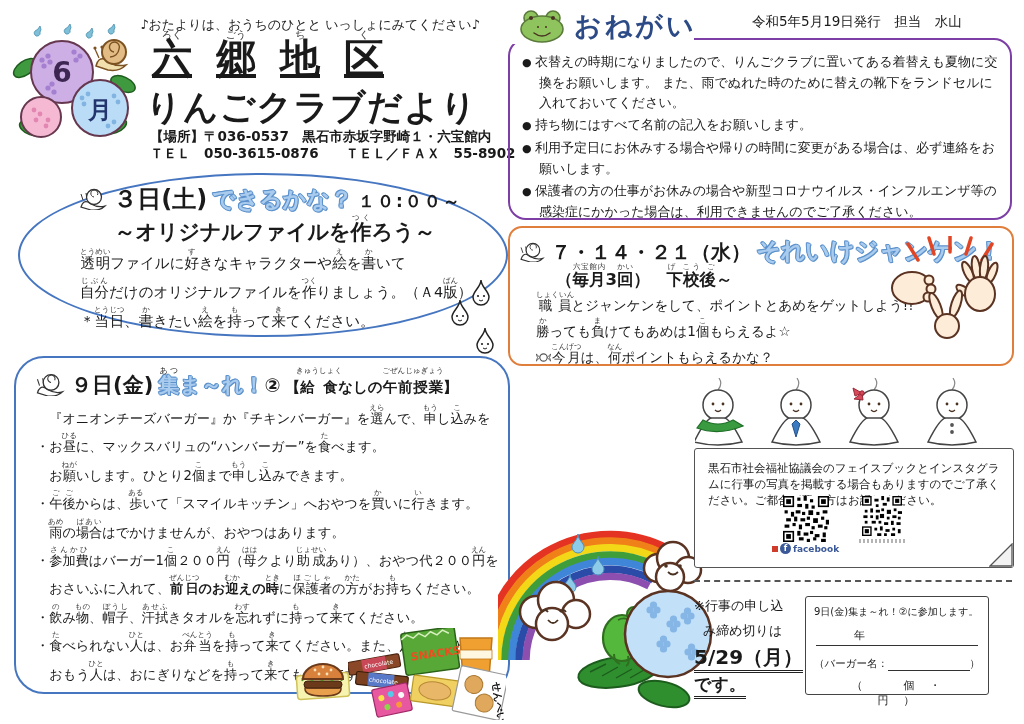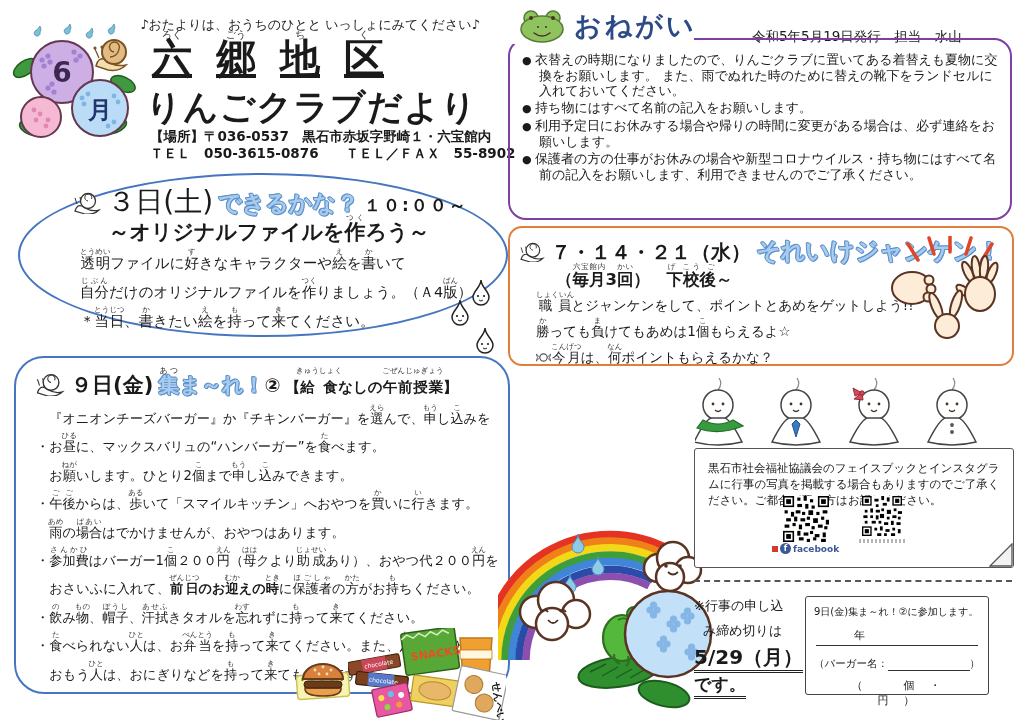--- a/index.html
+++ b/index.html
@@ -8,38 +8,38 @@
   .abs{position:absolute;}
   b{font-weight:bold;}
   ruby rt{font-size:7.5px;color:#333;font-weight:normal;letter-spacing:0;}
   
   .head-note{left:136px;top:16px;width:348px;text-align:center;font-size:13px;}
   .main-title{left:152px;top:30px;font-size:40px;font-weight:bold;white-space:nowrap;text-decoration:underline;}
   .main-title ruby{margin-right:24px;}
   .main-title rt{font-size:10px;text-align:center;}
   .sub-title{left:146px;top:84px;font-size:35px;font-weight:bold;letter-spacing:1px;}
   .addr{left:150px;top:128px;font-size:13.5px;font-weight:bold;line-height:17px;white-space:nowrap;}
-  .issue-line{left:752px;top:28px;font-size:13.5px;}
+  .issue-line{left:752px;top:13px;font-size:13.5px;}
   .onegai-title{left:574px;top:8px;font-size:27px;font-weight:bold;color:#2c4a86;letter-spacing:3px;}
   .onegai-box{left:508px;top:38px;width:500px;height:178px;border:2.5px solid #7d3fa5;border-radius:18px;}
   .patch{left:510px;top:33px;width:184px;height:11px;background:#fff;}
-  .onegai-list{left:522px;top:52px;width:482px;font-size:13px;line-height:15px;}
+  .onegai-list{left:522px;top:52px;width:482px;font-size:13px;line-height:20px;}
   .onegai-item{padding-left:17px;text-indent:-17px;margin-bottom:2px;}
   .onegai-item::before{content:"● ";font-size:11px;}
   
   .pop{color:#a8cbee;font-weight:bold;
        text-shadow:1px 0 #5d92cc,-1px 0 #5d92cc,0 1px #5d92cc,0 -1px #5d92cc,1px 1px #5d92cc,-1px -1px #5d92cc;}
   .pop rt{color:#222;text-shadow:none;font-size:8px;}
   
   .oval{left:18px;top:173px;width:486px;height:160px;border:2px solid #4676c0;border-radius:50%;}
   .oval-title{left:70px;top:183px;width:400px;text-align:center;white-space:nowrap;}
-  .ev-date{font-size:28px;font-weight:normal;text-align:right;}
+  .ev-date{font-size:24px;font-weight:bold;text-align:right;}
   .ev-blue{font-size:23px;}
   .ev-time{font-size:17px;font-weight:bold;letter-spacing:2px;}
-  .oval-sub{left:9px;top:214px;width:520px;text-align:center;font-size:21px;font-weight:bold;}
+  .oval-sub{left:15px;top:214px;width:520px;text-align:center;font-size:21px;font-weight:bold;}
   .oval-body{left:80px;top:248px;font-size:14.5px;line-height:27px;white-space:nowrap;}
   
   .jk-box{left:508px;top:226px;width:502px;height:136px;border:2.5px solid #e07e3c;border-radius:14px;}
   .jk-title{left:518px;top:235px;white-space:nowrap;}
   .jk-date{font-size:20px;font-weight:bold;}
   .jk-blue{font-size:24px;}
   .jk-sub{left:556px;top:263px;font-size:16.5px;font-weight:bold;}
   .jk-lines{left:536px;top:291px;font-size:13.5px;line-height:24px;white-space:nowrap;}
   
   .g-box{left:14px;top:356px;width:492px;height:334px;border:2.5px solid #4676c0;border-radius:30px;}
@@ -154,21 +154,21 @@
       <circle cx="35" cy="9" r="2" fill="#4a3222"></circle>
     <circle cx="20" cy="18" r="1" fill="#4a3222"></circle>
       <circle cx="28" cy="18" r="1" fill="#4a3222"></circle>
     <path d="M16 24 q8 6 16 0" fill="none" stroke="#4a3222" stroke-width="1.5" stroke-linecap="round"></path>
   </svg>
   <div class="abs onegai-title">おねがい</div>
   <div class="abs onegai-list">
     <div class="onegai-item">衣替えの時期になりましたので、りんごクラブに置いてある着替えも夏物に交換をお願いします。 また、雨でぬれた時のために替えの靴下をランドセルに入れておいてください。</div>
     <div class="onegai-item">持ち物にはすべて名前の記入をお願いします。</div>
     <div class="onegai-item">利用予定日にお休みする場合や帰りの時間に変更がある場合は、必ず連絡をお願いします。</div>
-    <div class="onegai-item">保護者の方の仕事がお休みの場合や新型コロナウイルス・持ち物にはすべて名前の記入をお願いします、利用できませんのでご了承ください。</div>
+    <div class="onegai-item">保護者の方の仕事がお休みの場合や新型コロナウイルス・インフルエンザ等の感染症にかかった場合は、利用できませんのでご了承ください。</div>
   </div>
 
   <div class="abs oval"></div>
   <div class="abs oval-title">
     <svg width="30" height="22" viewBox="0 0 30 22" style="vertical-align:-3px">
       <path d="M3 19 q2 -7 7 -5 l3 2 q7 4 14 2 q-5 5 -14 4 z" fill="#fff" stroke="#333" stroke-width="1.2"></path>
       <line x1="5" y1="12" x2="3" y2="6" stroke="#333"></line>
         <line x1="9" y1="11" x2="8" y2="5" stroke="#333"></line>
       <circle cx="16" cy="9" r="7.5" fill="#fff" stroke="#333" stroke-width="1.3"></circle>
       <path d="M16 9 a3.5 3.5 0 1 1 3.5 -2" fill="none" stroke="#333" stroke-width="1"></path>

